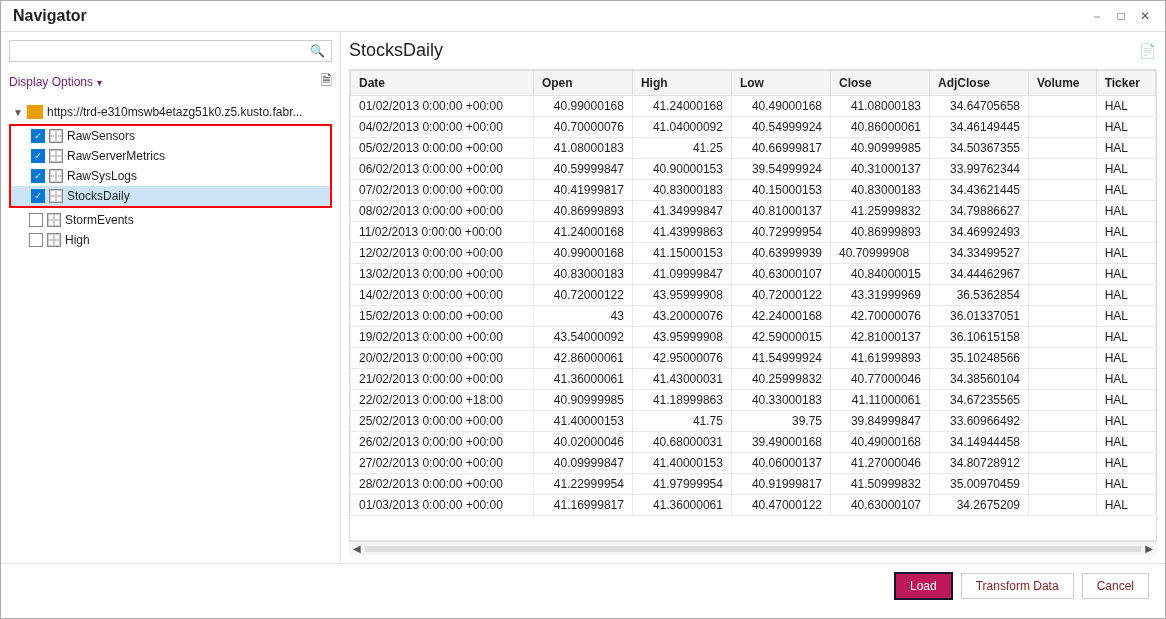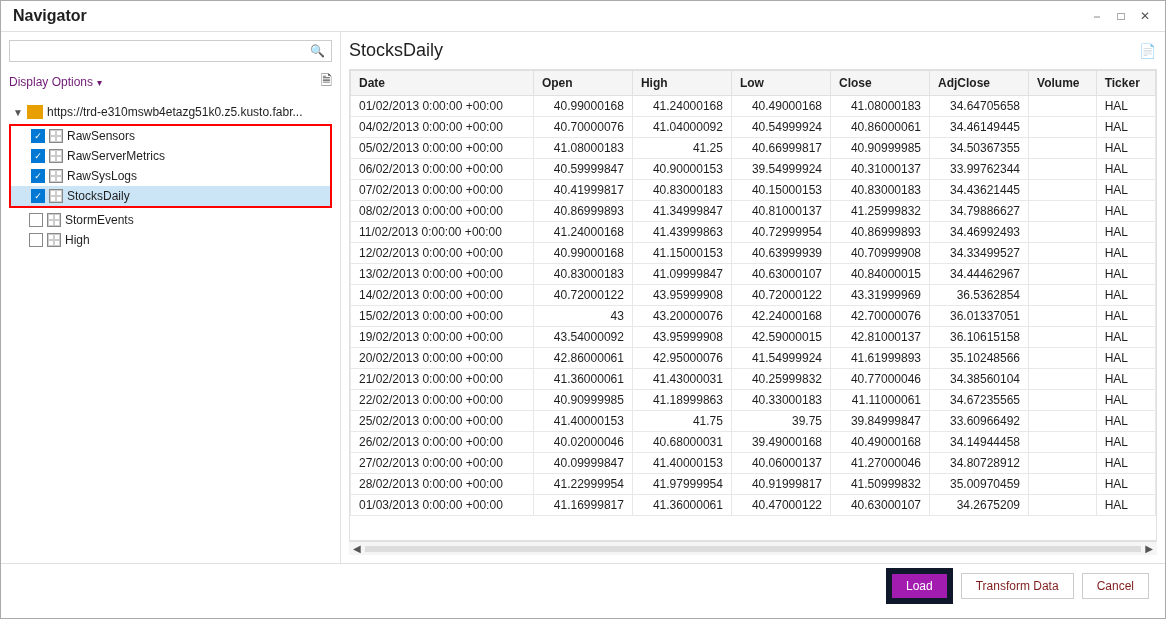--- a/index.html
+++ b/index.html
@@ -260,23 +260,23 @@
 
     .btn {
       padding: 5px 14px;
       font-size: 12px;
       cursor: pointer;
       border: 1px solid #ccc;
       background: #fff;
       color: #7f1d1d;
     }
     .btn-primary {
-      background: #a21caf;
+      background: #be185d;
       color: #fff;
-      border: 6px solid #0f172a;
+      border: 2px solid #0f172a;
     }
   </style>
 </head>
 <body>
 
 <div class="title-bar">
   <span class="title-bar-title">Navigator</span>
   <div class="title-bar-controls">
     <div class="title-bar-btn">⎯</div>
     <div class="title-bar-btn">□</div>
@@ -463,21 +463,21 @@
               <td style="text-align: right;">40.86999893</td>
               <td style="text-align: right;">34.46992493</td>
               <td style="text-align: right;"></td>
               <td>HAL</td>
             </tr>
             <tr>
               <td>12/02/2013 0:00:00 +00:00</td>
               <td style="text-align: right;">40.99000168</td>
               <td style="text-align: right;">41.15000153</td>
               <td style="text-align: right;">40.63999939</td>
-              <td style="text-align: right;">40.70999908</td>
+              <td style="text-align: left;">40.70999908</td>
               <td style="text-align: right;">34.33499527</td>
               <td style="text-align: right;"></td>
               <td>HAL</td>
             </tr>
             <tr>
               <td>13/02/2013 0:00:00 +00:00</td>
               <td style="text-align: right;">40.83000183</td>
               <td style="text-align: right;">41.09999847</td>
               <td style="text-align: right;">40.63000107</td>
               <td style="text-align: right;">40.84000015</td>
@@ -529,21 +529,21 @@
               <td>21/02/2013 0:00:00 +00:00</td>
               <td style="text-align: right;">41.36000061</td>
               <td style="text-align: right;">41.43000031</td>
               <td style="text-align: right;">40.25999832</td>
               <td style="text-align: right;">40.77000046</td>
               <td style="text-align: right;">34.38560104</td>
               <td style="text-align: right;"></td>
               <td>HAL</td>
             </tr>
             <tr>
-              <td>22/02/2013 0:00:00 +00:00</td>
+              <td>22/02/2013 0:00:00 +18:00</td>
               <td style="text-align: right;">40.90999985</td>
               <td style="text-align: right;">41.18999863</td>
               <td style="text-align: right;">40.33000183</td>
               <td style="text-align: right;">41.11000061</td>
               <td style="text-align: right;">34.67235565</td>
               <td style="text-align: right;"></td>
               <td>HAL</td>
             </tr>
             <tr>
               <td>25/02/2013 0:00:00 +00:00</td>

